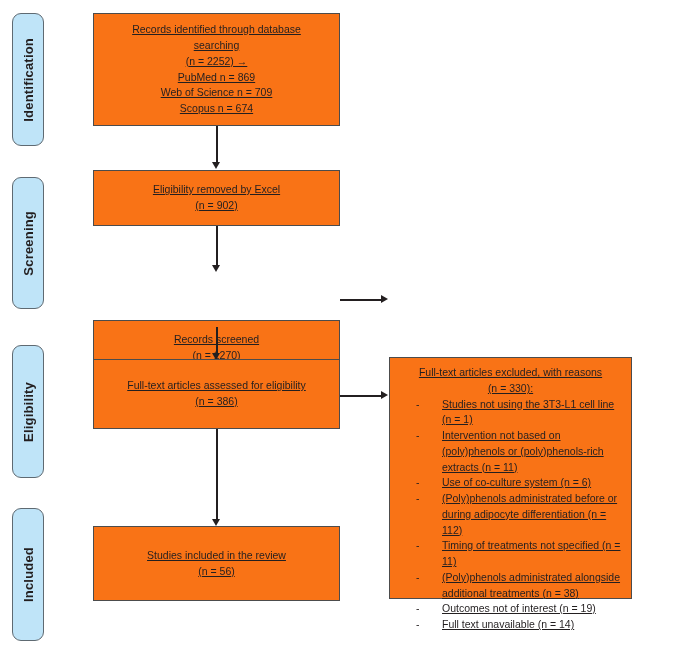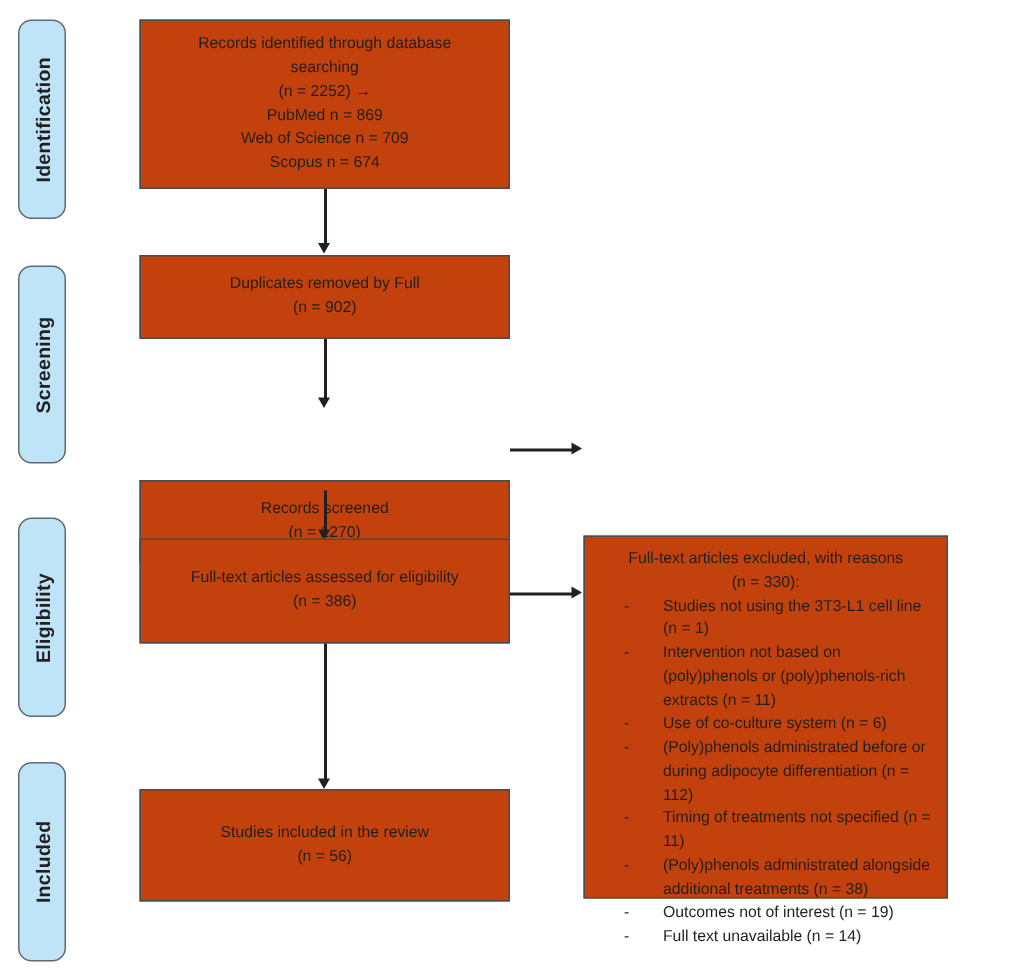--- a/index.html
+++ b/index.html
@@ -37,25 +37,26 @@
     font-weight: bold;
     letter-spacing: 0.2px;
     color: #231f20;
     white-space: nowrap;
   }
 
   
   .box {
     position: absolute;
     box-sizing: border-box;
-    background: #c2410c;
+    background: #f97316;
     border: 1.5px solid #4c4c4c;
     display: flex;
     align-items: center;
     justify-content: center;
+    text-decoration: underline;
   }
   .box.top-align {
     align-items: flex-start;
   }
   .box-text {
     text-align: center;
     font-size: 10.5px;
     line-height: 1.52;
     color: #231f20;
     padding: 0 6px;
@@ -145,21 +146,21 @@
       <span class="ln">Web of Science n = 709</span>
       <span class="ln">Scopus n = 674</span>
     </div>
   </div>
 
   <div class="vline" style="left:216px; top:126px; height:38px;"></div>
   <div class="arrow-down" style="left:212px; top:162px;"></div>
 
   <div class="box" style="left:93px; top:170px; width:247px; height:56px;">
     <div class="box-text">
-      <span class="ln">Duplicates removed by Full</span>
+      <span class="ln">Eligibility removed by Excel</span>
       <span class="ln">(n = 902)</span>
     </div>
   </div>
 
   <div class="vline" style="left:216px; top:226px; height:41px;"></div>
   <div class="arrow-down" style="left:212px; top:265px;"></div>
 
   <div class="box" style="left:93px; top:272px; width:247px; height:55px;margin-top:48px;">
     <div class="box-text">
       <span class="ln">Records screened</span>

